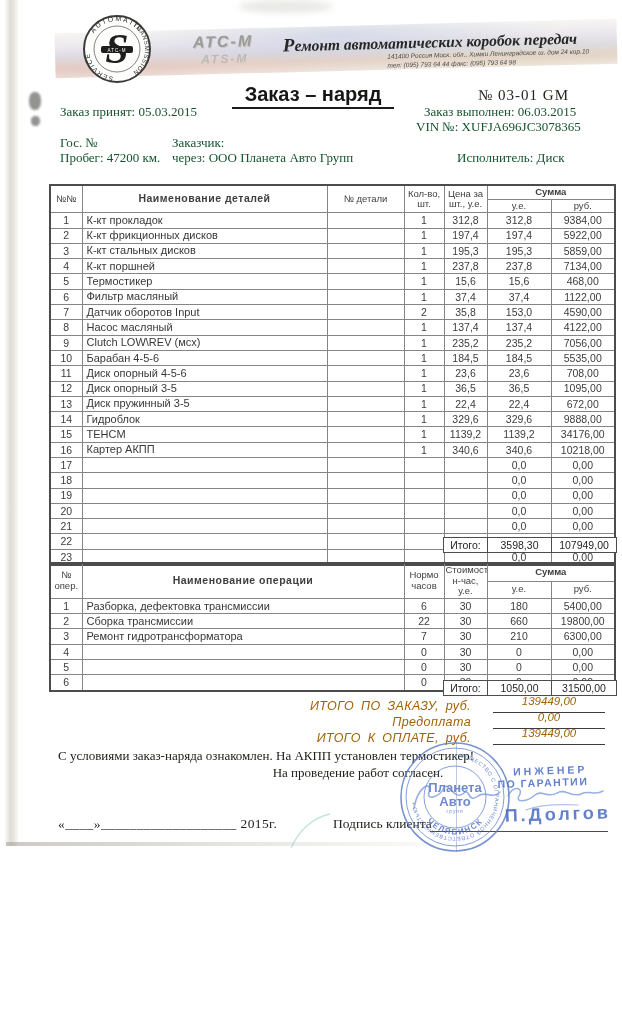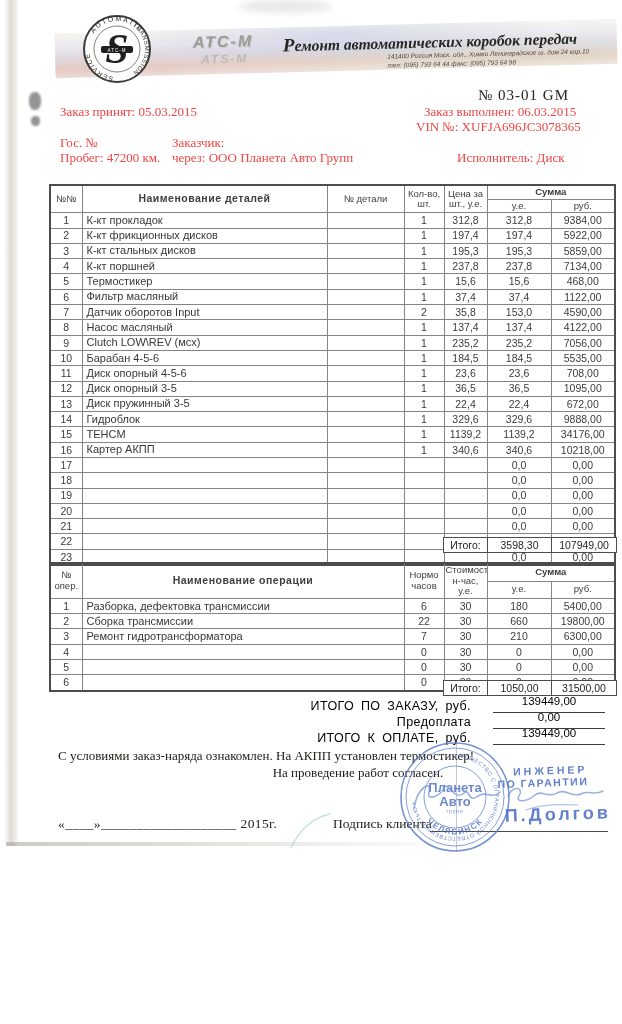--- a/index.html
+++ b/index.html
@@ -31,21 +31,21 @@
   .brand-title::first-letter{font-size:19px;}
   .hdr-addr{position:absolute;left:332px;top:27px;font-family:"Liberation Sans",sans-serif;
     font-style:italic;font-size:6.5px;color:#4c4b49;line-height:1.45;white-space:nowrap;}
   .logo{position:absolute;left:82px;top:14px;}
   
   .doc-title{position:absolute;left:232px;top:83px;width:162px;text-align:center;
     font-family:"Liberation Sans",sans-serif;font-weight:bold;font-size:20px;color:#171715;
     border-bottom:2.5px solid #1b1b19;padding-bottom:1px;}
   .doc-number{position:absolute;left:478px;top:87px;font-size:15px;letter-spacing:1px;color:#24241f;}
   
-  .info{position:absolute;left:0;top:104px;width:622px;font-size:13px;line-height:15.4px;color:#ef4444;}
+  .info{position:absolute;left:0;top:104px;width:622px;font-size:13px;line-height:15.4px;color:#14532d;}
   .info .row{position:relative;height:15.4px;}
   .info span{position:absolute;white-space:nowrap;}
   
   table.doc{position:absolute;left:49px;width:566px;border-collapse:collapse;table-layout:fixed;
     font-family:"Liberation Sans",sans-serif;color:#3c3c3c;border:2px solid #4c4c4c;}
   table.doc th,table.doc td{border:1px solid #858585;padding:0 2px;overflow:hidden;}
   table.doc thead th{font-size:9.5px;font-weight:normal;line-height:1.12;color:#3e3e3e;padding:1px 1px;}
   table.doc thead th.h-name{font-size:10.5px;font-weight:bold;letter-spacing:.5px;}
   table.doc thead th.h-sum{font-weight:bold;font-size:9.5px;}
   table.doc tbody td{height:14.3px;font-size:10.5px;text-align:center;line-height:1;}
@@ -55,21 +55,21 @@
   .total-strip{position:absolute;left:443px;display:flex;font-family:"Liberation Sans",sans-serif;border-radius:8px;}
   .total-strip .cell{border:1.5px solid #4c4c4c;height:14px;line-height:14px;font-size:10.5px;
     text-align:center;background:#fff;}
   .total-strip .cell+.cell{margin-left:-1.5px;}
   .ts-label{width:43px;}
   .ts-ue{width:64px;}
   .ts-rub{width:64px;}
   .strip-parts{top:537px;}
   .strip-ops{top:680px;}
   
-  .totals{position:absolute;left:0;top:697px;width:605px;font-family:"Liberation Sans",sans-serif;color:#000000;}
+  .totals{position:absolute;left:0;top:697px;width:605px;font-family:"Liberation Sans",sans-serif;color:#a16207;font-style:italic;}
   .tot-line{display:flex;justify-content:flex-end;align-items:flex-end;height:16px;}
   .tot-label{font-size:12.5px;letter-spacing:.4px;word-spacing:3px;margin-right:22px;}
   .tot-value{width:112px;text-align:center;font-size:11.5px;border-bottom:1.6px solid #3c3c3a;
     padding-bottom:5px;}
   
   .notes{position:absolute;left:58px;top:748px;width:545px;font-size:13px;line-height:16.5px;color:#21211c;}
   .notes .warn-b{font-weight:bold;text-decoration:underline;}
   .notes .centered{margin-left:100px;width:400px;text-align:center;}
   .dateline{position:absolute;left:58px;top:816px;font-size:13.5px;color:#24241f;letter-spacing:.4px;}
   .sig-label{position:absolute;left:333px;top:816px;font-size:13.5px;color:#24241f;}
@@ -124,20 +124,21 @@
       <textPath href="#arcRight" startOffset="50%" text-anchor="middle">TRANSMISSION</textPath>
     </text>
     <text font-family="Liberation Sans, sans-serif" font-size="6.5" letter-spacing="1.2" fill="#2f2f2d">
       <textPath href="#arcLeft" startOffset="50%" text-anchor="middle">SERVICE</textPath>
     </text>
     <text x="35" y="49" text-anchor="middle" font-family="Liberation Serif, serif" font-style="italic" font-weight="bold" font-size="42" fill="#1e1e1c">S</text>
     <rect x="19" y="32" width="32" height="7" rx="2" fill="#1e1e1c"></rect>
     <text x="35" y="37.5" text-anchor="middle" font-family="Liberation Sans, sans-serif" font-size="4.5" letter-spacing="1" fill="#ffffff">ATC-M</text>
   </svg>
 
+  <div class="doc-title">Заказ – наряд</div>
   <div class="doc-number">№  03-01 GM</div>
 
   <div class="info">
     <div class="row">
       <span style="left:60px">Заказ принят:  05.03.2015</span>
       <span style="left:424px">Заказ выполнен:  06.03.2015</span>
     </div>
     <div class="row">
       <span style="left:416px">VIN №: XUFJA696JC3078365</span>
     </div>

